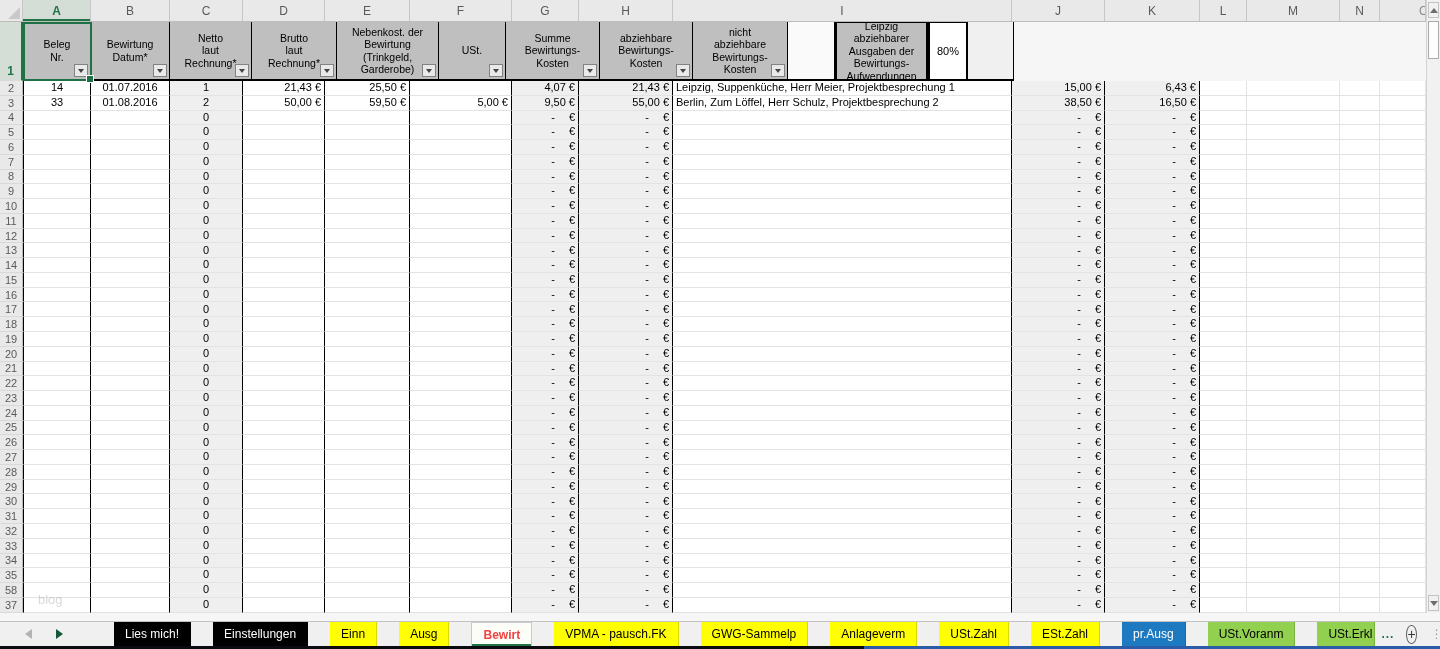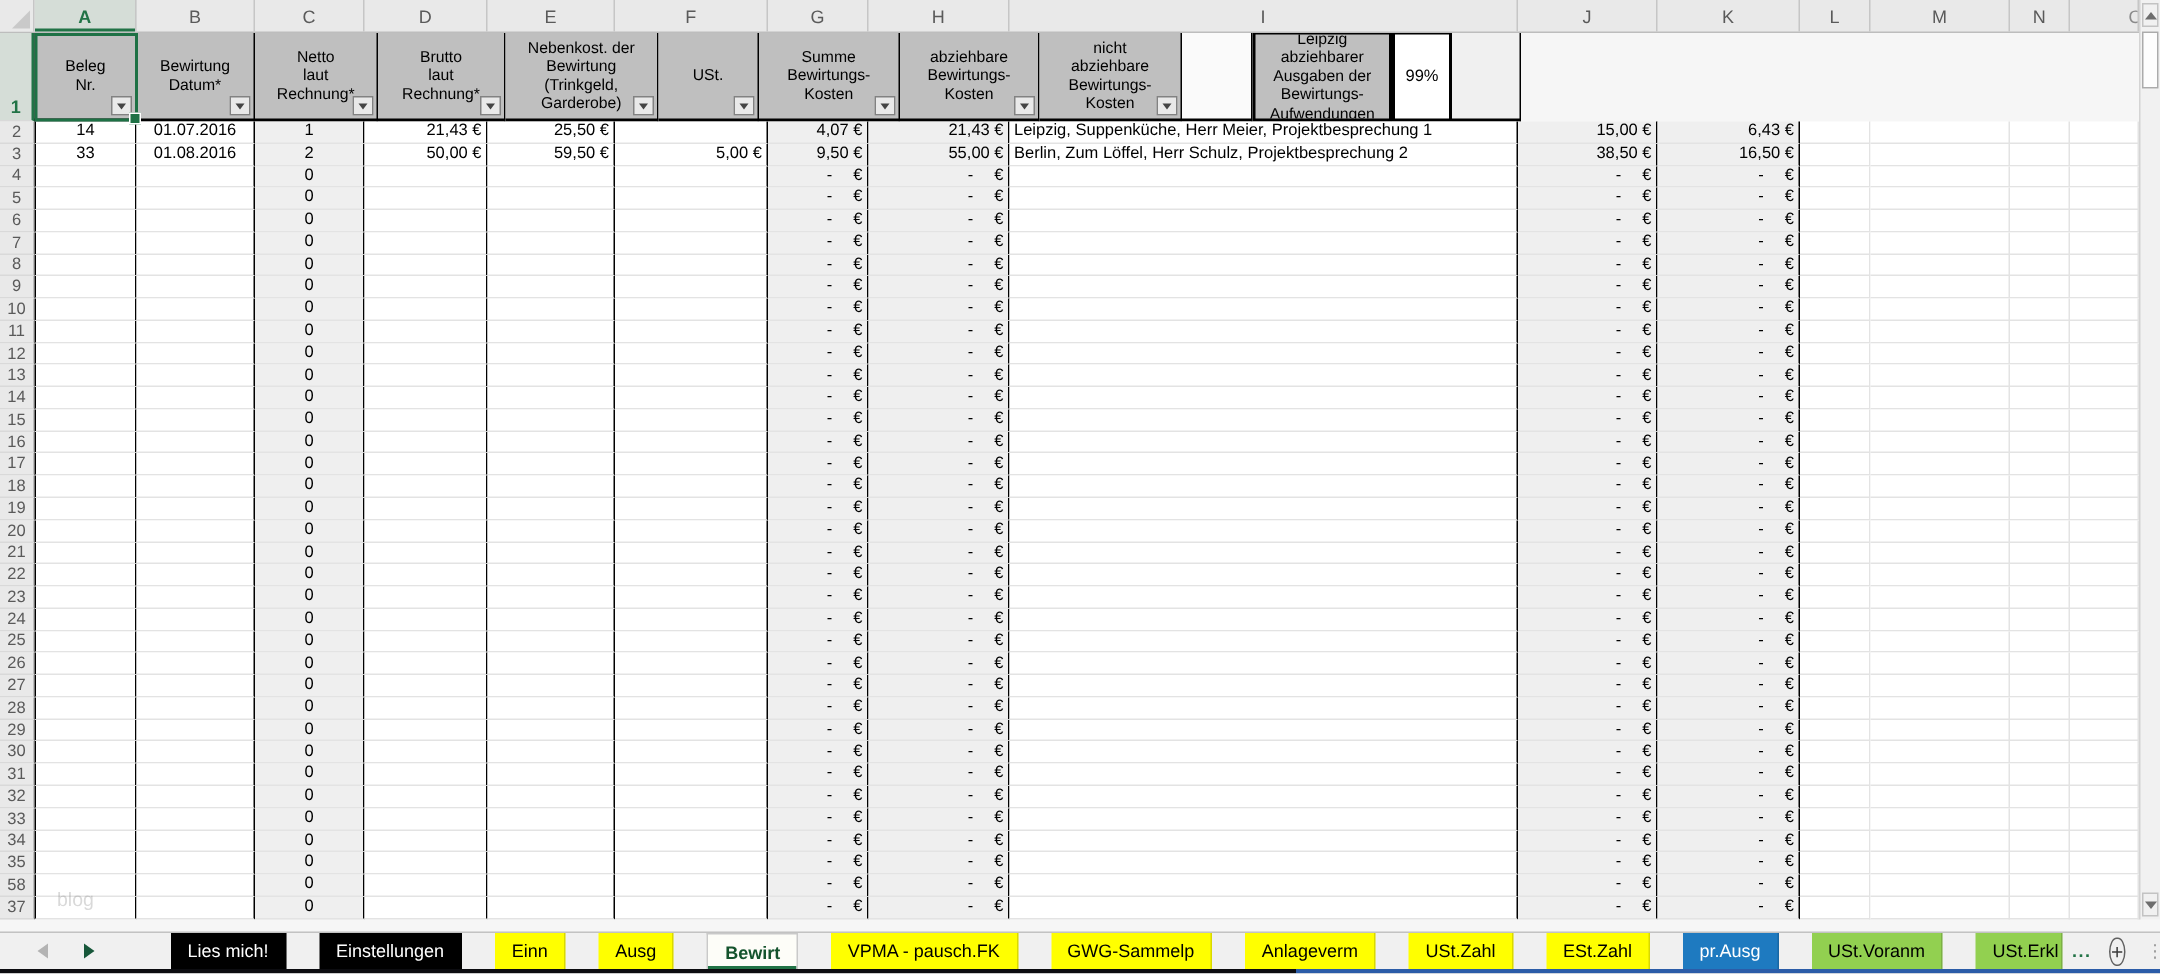--- a/index.html
+++ b/index.html
@@ -52,21 +52,21 @@
   .nav { width:88px; flex:0 0 88px; display:flex; align-items:center; justify-content:space-evenly; }
   .tri-l { width:0;height:0;border-top:5px solid transparent;border-bottom:5px solid transparent;border-right:7px solid #b3b3b3; }
   .tri-r { width:0;height:0;border-top:5px solid transparent;border-bottom:5px solid transparent;border-left:7px solid #17573a; }
   .nav-sep { width:1px; background:#b5b5b5; margin:3px 6px 3px 0; }
   .tabs { display:flex; align-items:stretch; }
   .tab { display:flex; align-items:center; padding:0 11px; margin-right:2px; color:#000; cursor:pointer; white-space:nowrap; border-right:1px solid rgba(0,0,0,0.15);margin-left:20px; }
   .tab.black { background:#000; color:#fff; }
   .tab.yellow { background:#ffff00; color:#000; }
   .tab.blue { background:#1e7ac0; color:#fff; }
   .tab.green { background:#92d050; color:#000; }
-  .tab.active { background:#fdfdf8; color:#14532d; font-weight:bold; box-shadow: inset 0 -2px 0 #217346; border:1px solid #c9c9c9; border-bottom:none; }
+  .tab.active { background:#fdfdf8; color:#ef4444; font-weight:bold; box-shadow: inset 0 -2px 0 #217346; border:1px solid #c9c9c9; border-bottom:none; }
   .tab.clipped { max-width:58px; overflow:hidden; margin-right:0; }
   .more-tabs { display:flex; align-items:center; padding:0 6px; color:#217346; font-weight:bold; letter-spacing:1px; }
   .add-sheet { width:19px; height:19px; border:1px solid #616161; border-radius:50%; align-self:center; margin:0 8px 0 6px; display:flex; align-items:center; justify-content:center; font-size:14px; color:#3a3a3a; line-height:1; padding-bottom:1px; }
   .tb-dots { display:flex; align-items:center; color:#9a9a9a; padding:0 12px 0 6px; font-size:12px; }
   .hscroll { display:flex; align-items:center; align-self:center; height:18px; background:#f5f5f5; border:1px solid #c9c9c9; margin-right:8px; }
   .hs-btn { width:17px; height:100%; display:flex; align-items:center; justify-content:center; }
   .hs-tri-l { width:0;height:0;border-top:4px solid transparent;border-bottom:4px solid transparent;border-right:5px solid #6e6e6e; }
   .hs-tri-r { width:0;height:0;border-top:4px solid transparent;border-bottom:4px solid transparent;border-left:5px solid #6e6e6e; }
   .hs-thumb { width:92px; height:14px; background:#ffffff; border:1px solid #a8a8a8; }
   .hs-gap { width:14px; }
@@ -174,21 +174,21 @@
           </div>
         </div>
         <div class="hcell plain" style="width: 47px; flex: 0 0 47px;"></div>
         <div class="hcell thick" style="width: 93px; flex: 0 0 93px;">
           <div>Leipzig abziehbarer</div>
           <div>Ausgaben der</div>
           <div>Bewirtungs-</div>
           <div>Aufwendungen</div>
         </div>
         <div class="hcell thick pct" style="width: 40px; flex: 0 0 40px;">
-          <div>99%</div>
+          <div>80%</div>
         </div>
         <div class="hcell plain" style="width: 46px; flex: 0 0 46px; background: rgb(240, 240, 240);"></div>
       </div>
     <div id="dataRows">
         <div class="drow">
           <div class="rownum">2</div>
           <div class="dcell first c-center" style="width: 68px; flex: 0 0 68px;">14</div>
           <div class="dcell c-center" style="width: 79px; flex: 0 0 79px;">01.07.2016</div>
           <div class="dcell shaded c-center" style="width: 73px; flex: 0 0 73px;">1</div>
           <div class="dcell c-right" style="width: 82px; flex: 0 0 82px;">21,43 €</div>

